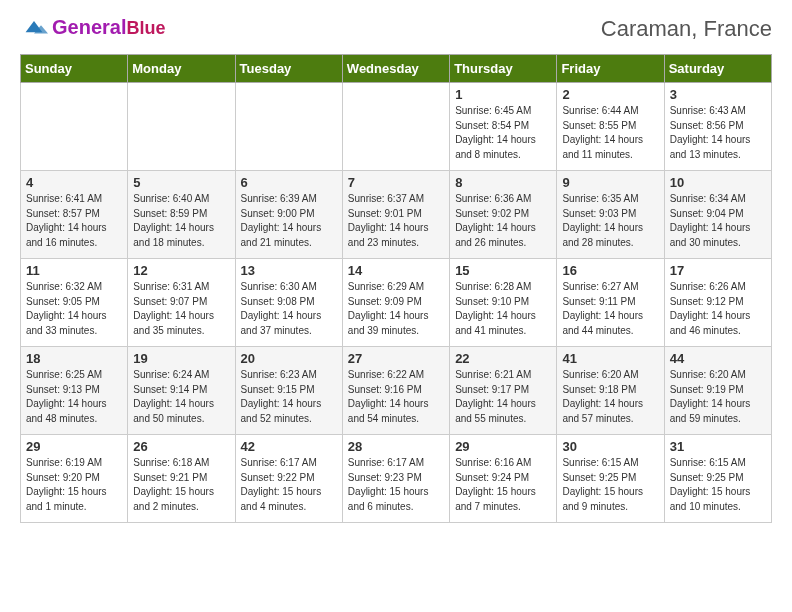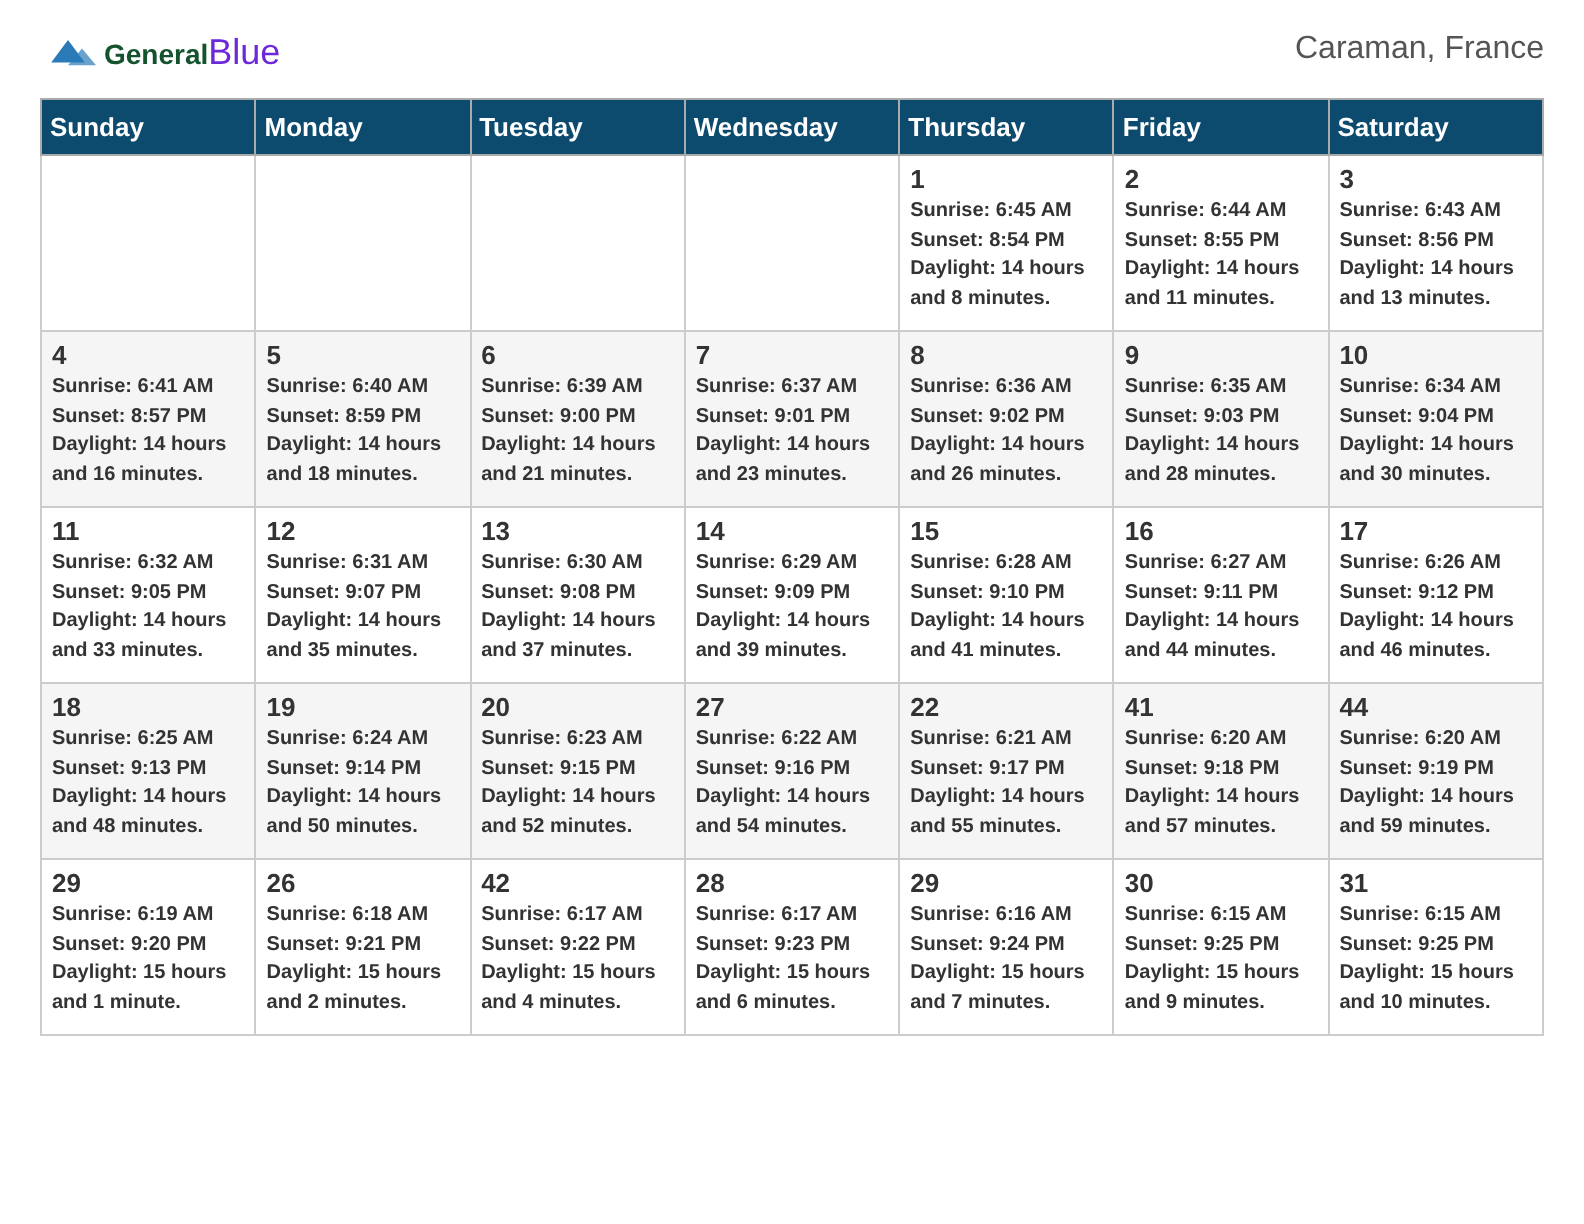--- a/index.html
+++ b/index.html
@@ -15,52 +15,52 @@
       justify-content: space-between;
       align-items: flex-start;
       margin-bottom: 12px;
     }
     .logo {
       display: flex;
       align-items: center;
       gap: 4px;
     }
     .logo-text-general {
-      font-size: 14px;
-      font-weight: bold;
-      color: #14532d;
+      font-size: 20px;
+      font-weight: bold;
+      color: #a21caf;
     }
     .logo-text-blue {
       font-size: 18px;
-      font-weight: normal;
-      color: #6d28d9;
+      font-weight: bold;
+      color: #be185d;
     }
     .logo-icon {
       width: 28px;
       height: 20px;
     }
     .title-block {
       text-align: right;
     }
     .month-year {
       font-size: 32px;
       font-weight: bold;
       color: #333;
     }
     .location {
-      font-size: 16px;
+      font-size: 22px;
       color: #555;
     }
     table {
       width: 100%;
       border-collapse: collapse;
       table-layout: fixed;
     }
     thead tr th {
-      background-color: #0c4a6e;
+      background-color: #4d7c0f;
       color: #fff;
       font-size: 13px;
       font-weight: bold;
       padding: 6px 4px;
       text-align: left;
       border: 1px solid #aaa;
     }
     tbody tr td {
       vertical-align: top;
       border: 1px solid #ccc;
@@ -75,21 +75,20 @@
     }
     .day-number {
       font-size: 13px;
       font-weight: bold;
       margin-bottom: 2px;
     }
     .day-info {
       font-size: 10px;
       line-height: 1.45;
       color: #333;
-      font-weight: bold;
     }
     .empty-cell {
       background: #fff !important;
     }
   </style>
 </head>
 <body>
 
 <div class="header">
   <div class="logo">

